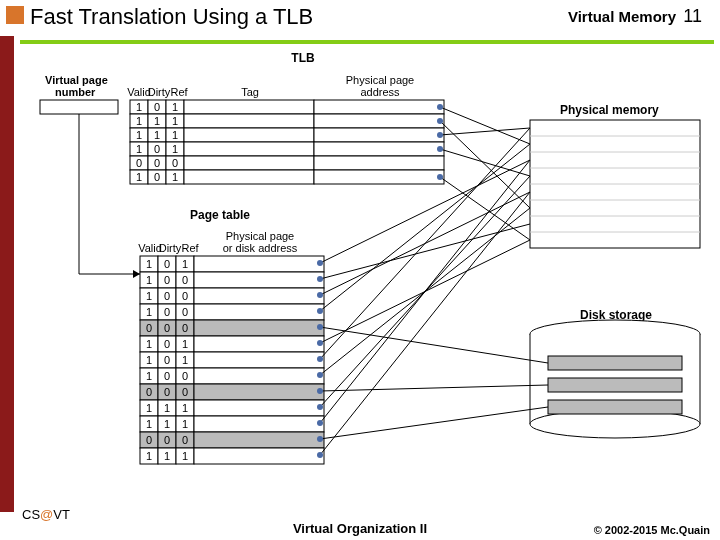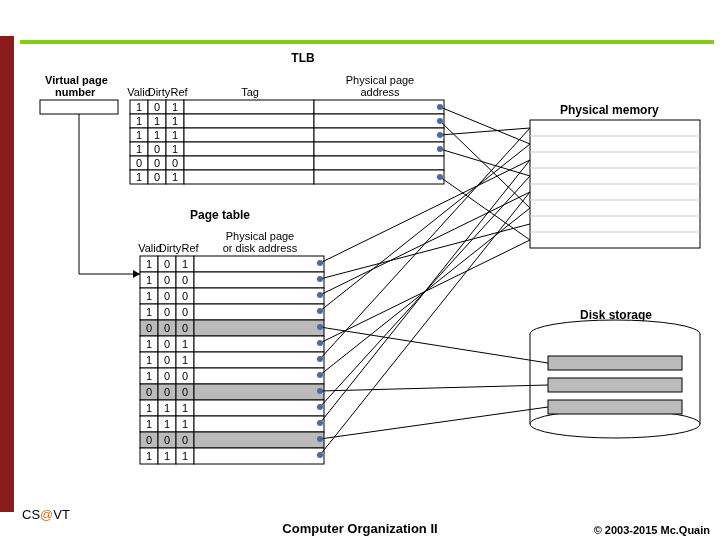--- a/index.html
+++ b/index.html
@@ -19,20 +19,26 @@
   svg{position:absolute;left:0;top:0}
   .lab{font:bold 12px Arial}
   .lab2{font:bold 11px Arial}
   .cell{font:11px Arial}
   .hdr{font:11px Arial;text-anchor:middle}
 </style>
 </head>
 <body>
 
 <div class="slide">
+  <div class="topbar">
+    <div class="sq"></div>
+    <div class="title">Fast Translation Using a TLB</div>
+    <div class="rt-label">Virtual Memory</div>
+    <div class="pagenum">11</div>
+  </div>
   <div class="leftbar"></div>
 
   <div class="diagram">
     <svg width="694" height="470">
 
       <text class="lab" x="283" y="18" text-anchor="middle">TLB</text>
 
       <text class="lab2" x="25" y="40">Virtual page</text>
       <text class="lab2" x="35" y="52">number</text>
       <rect x="20" y="56" width="78" height="14" fill="#fff" stroke="#000"></rect>
@@ -270,16 +276,16 @@
           <circle cx="300" cy="395" r="3"></circle>
         <circle cx="300" cy="411" r="3"></circle>
       </g>
     </svg>
   </div>
 
   <div class="footer">
     <div class="cs">
       <span>CS</span><span class="at">@</span><span>VT</span>
     </div>
-    <div class="fcenter">Computer Organization II</div>
-    <div class="copy">© 2003-2015 Mc.Quain</div>
+    <div class="fcenter">Virtual Organization II</div>
+    <div class="copy">© 2002-2015 Mc.Quain</div>
   </div>
 </div>
 
 </body></html>

